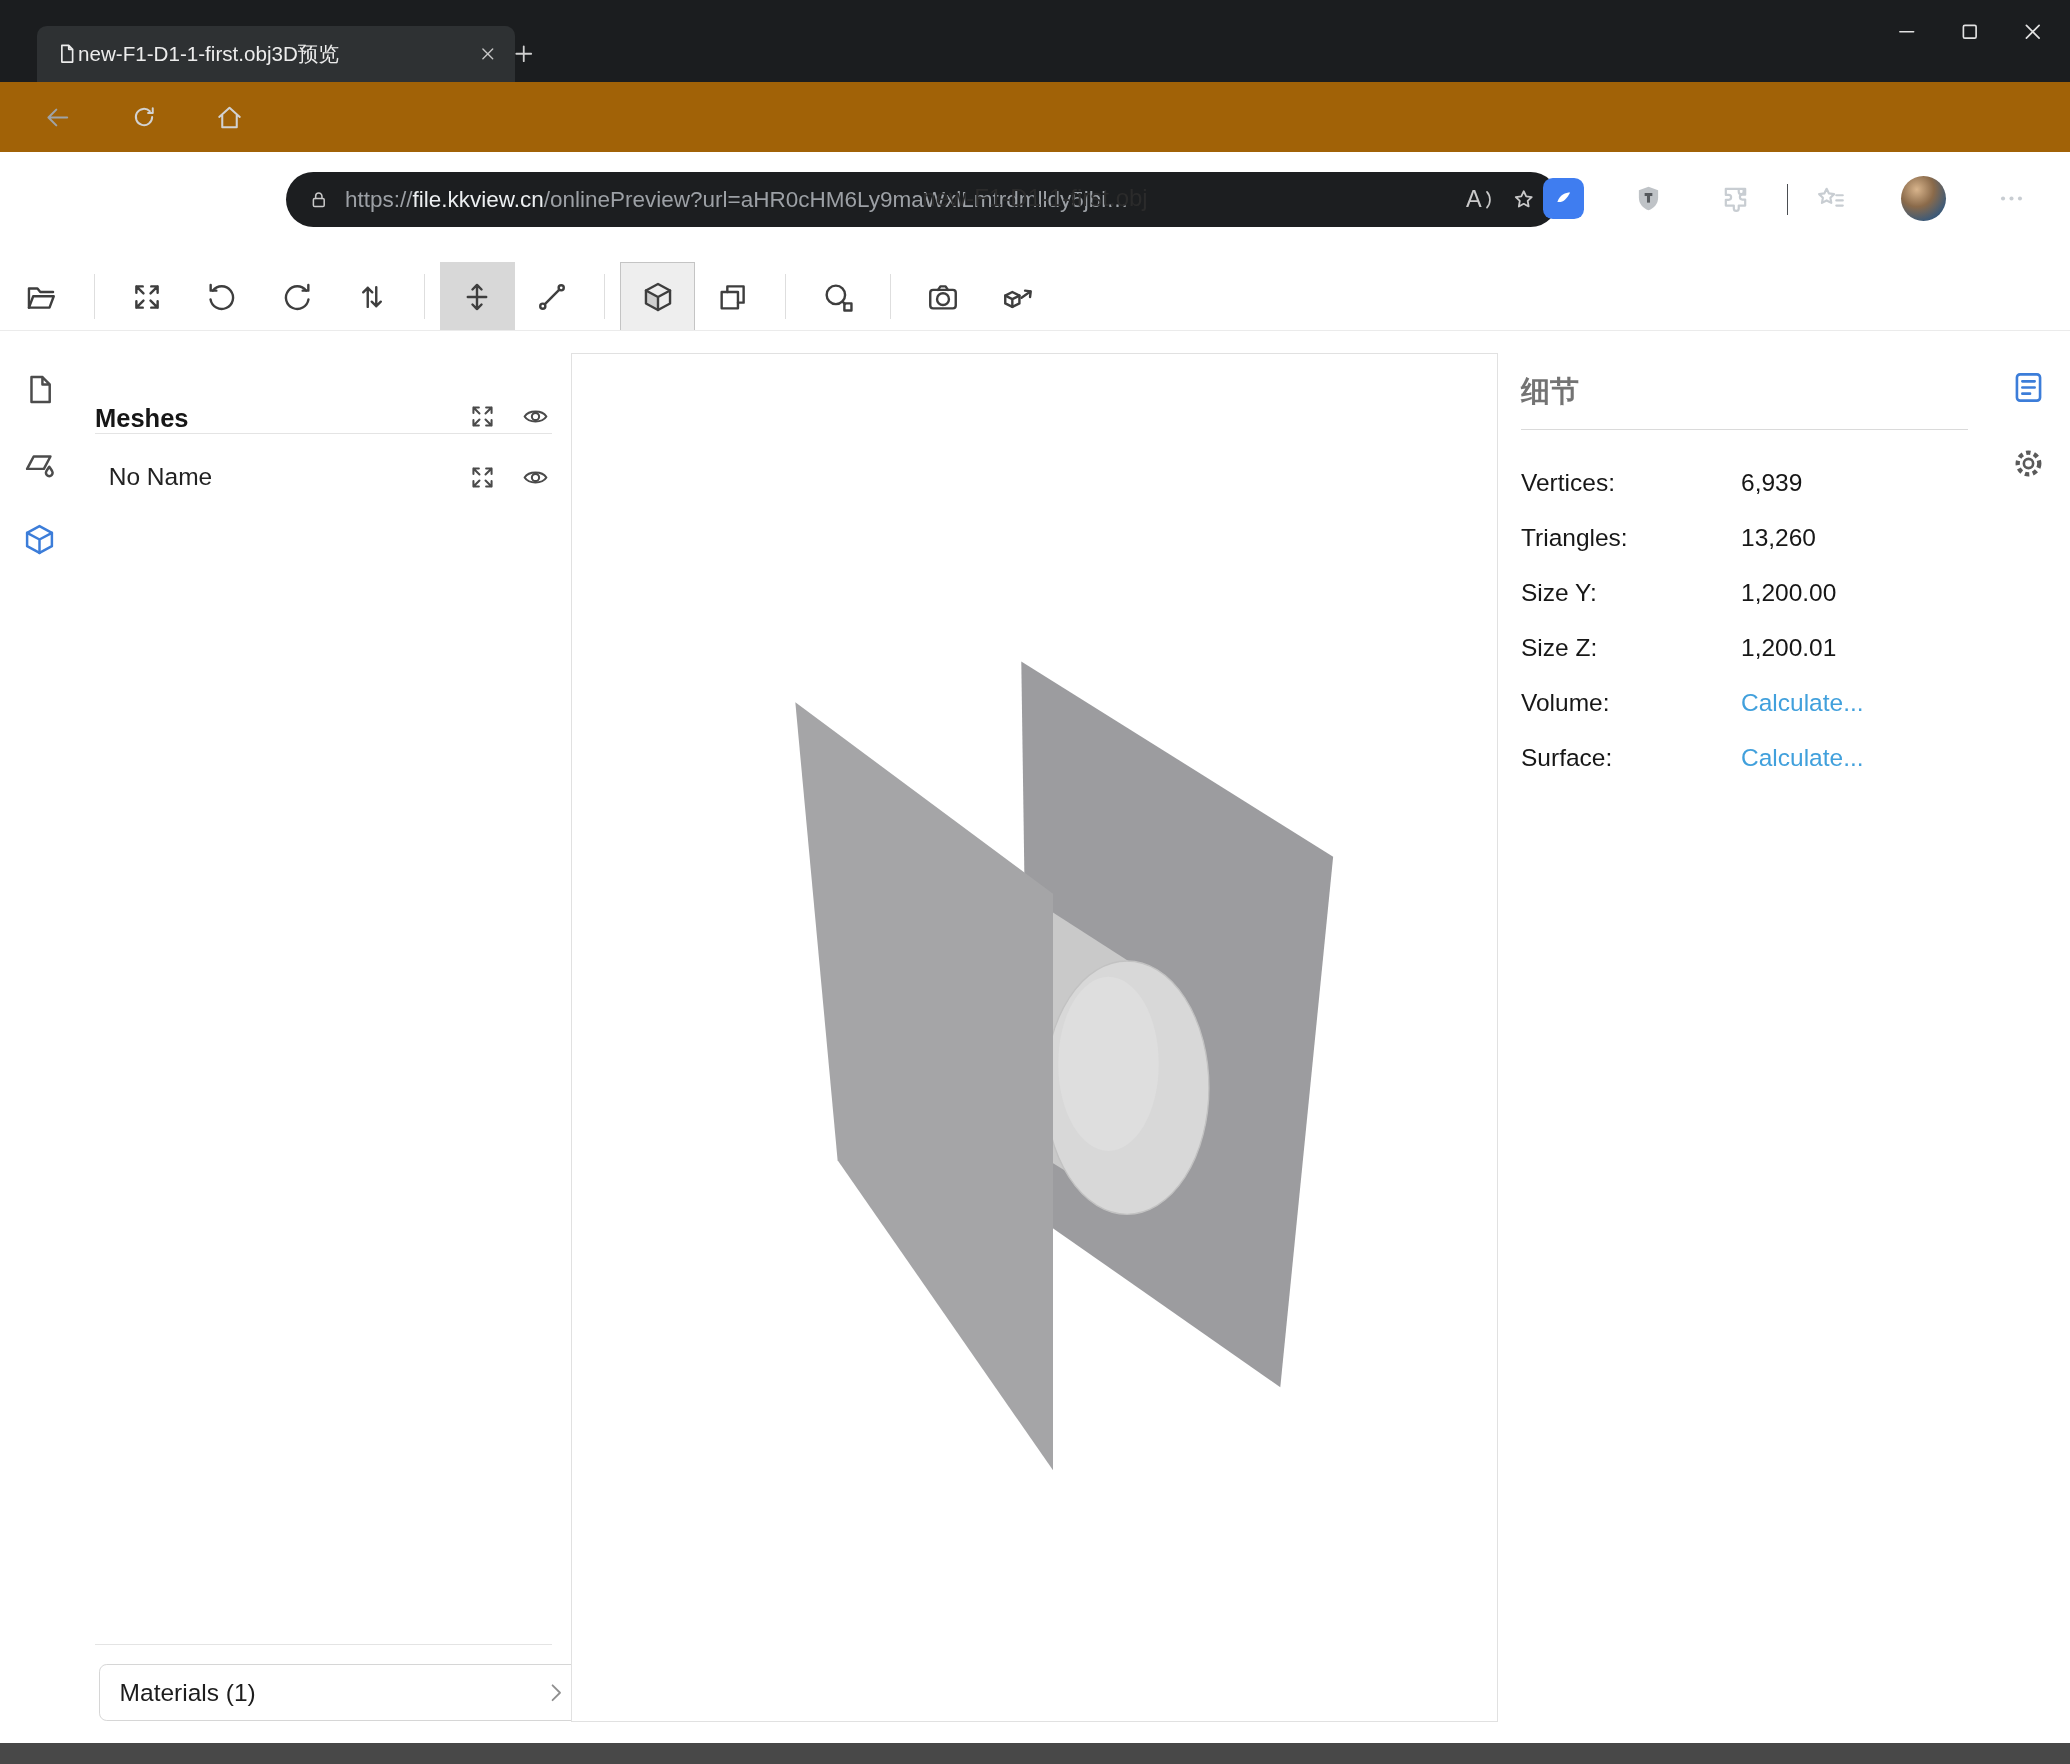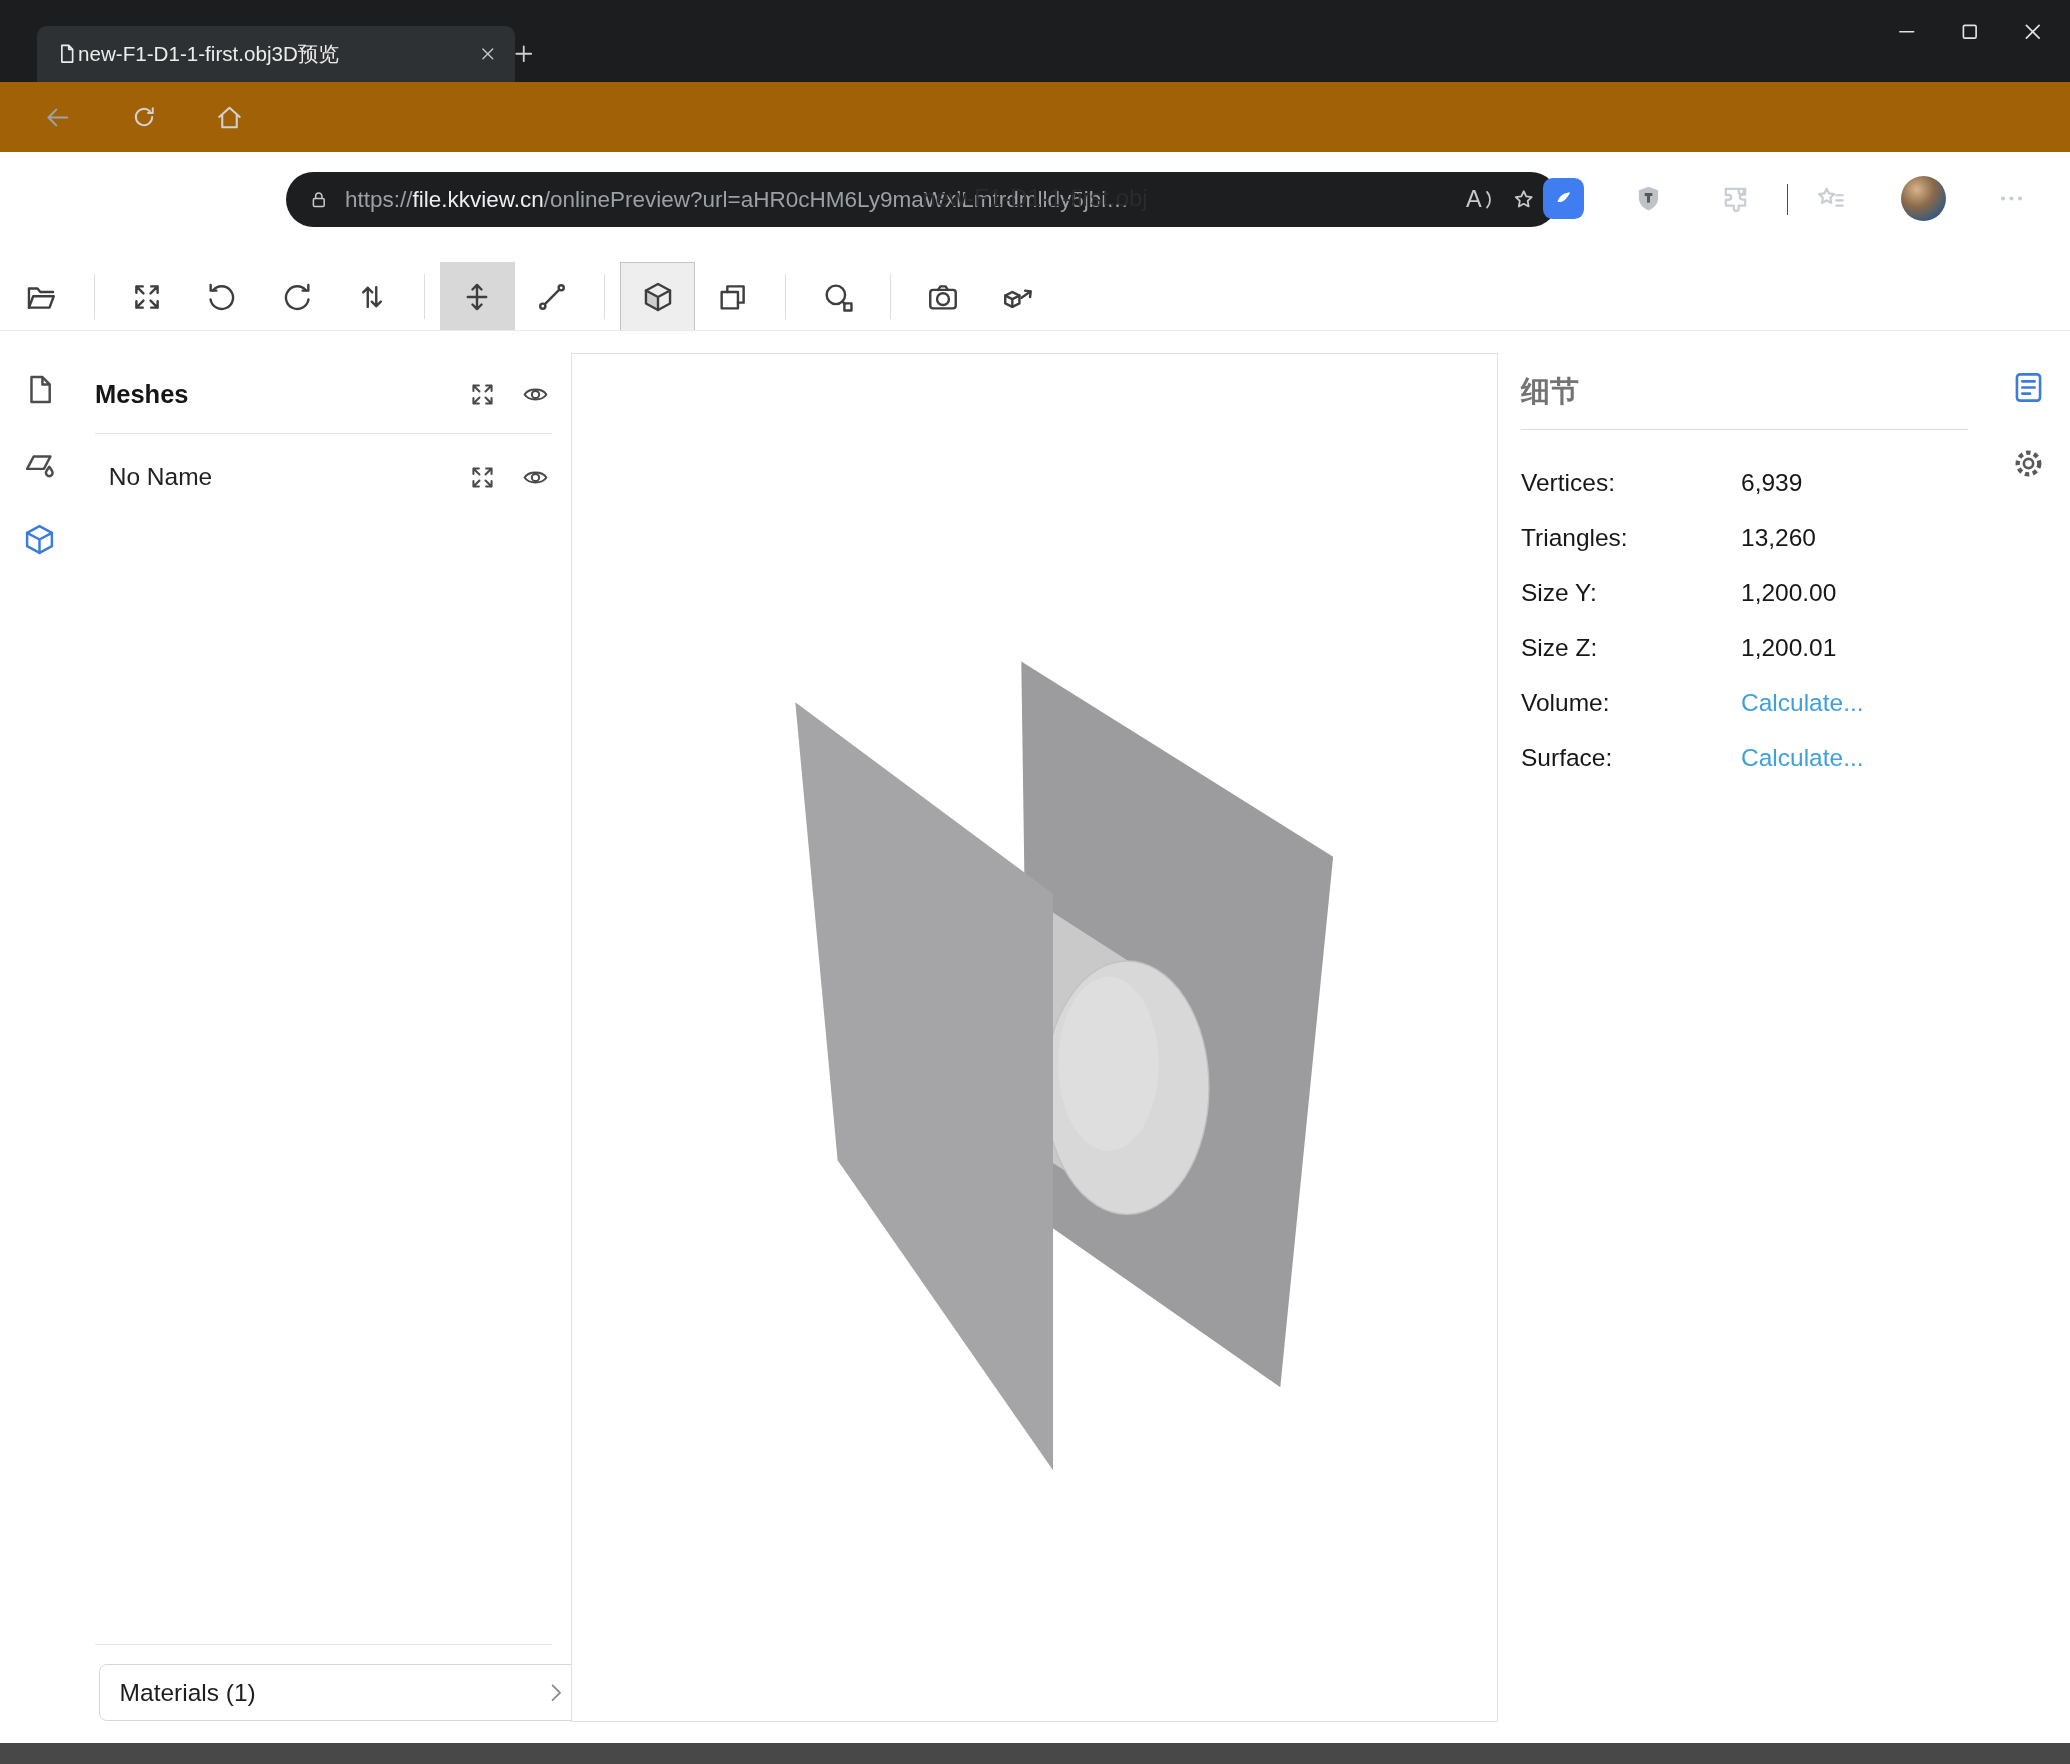--- a/index.html
+++ b/index.html
@@ -39,21 +39,21 @@
   .tool.sel{background:#d8d8d8}
   .tool.sel2{background:#eeeeee;outline:1px solid #c4c4c4;outline-offset:-1px}
   .tsep{width:1px;height:45px;background:#dedede;margin:0 14.7px}
   .toolbar-rule{position:absolute;left:0;top:330px;width:2070px;height:1px;background:#ebebeb}
 
   .rail-icon{position:absolute;left:17.6px;width:43px;height:43px;display:flex;align-items:center;justify-content:center;color:#4c4c4c}
   .rail-icon svg{width:35px;height:35px}
   .rail-blue{color:#3c7dd9}
 
   .mesh-panel{position:absolute;left:95px;top:355px;width:457px}
-  .mesh-head{display:flex;align-items:center;height:78px}
+  .mesh-head{display:flex;align-items:flex-end;height:78px}
   .mesh-head .title{font-size:25.5px;font-weight:700;color:#161616;flex:1}
   .p-icon{width:33px;height:33px;display:flex;align-items:center;justify-content:center;color:#4a4a4a;margin-left:19.6px}
   .p-icon svg{width:29px;height:29px}
   .mesh-rule{height:1px;background:#e4e4e4}
   .mesh-item{display:flex;align-items:center;height:86px;padding-left:13.7px;font-size:24.5px;color:#222}
   .mesh-item .mname{flex:1}
   .panel-rule-bottom{position:absolute;left:95px;top:1644px;width:457px;height:1px;background:#e4e4e4}
   .materials-btn{position:absolute;left:99px;top:1664px;width:449px;height:55px;border:1px solid #d6d6d6;border-radius:7.8px;
                  background:#fff;display:flex;align-items:center;padding:0 19.6px;font-size:24.5px;color:#1d1d1d}
   .materials-btn .label{flex:1}

